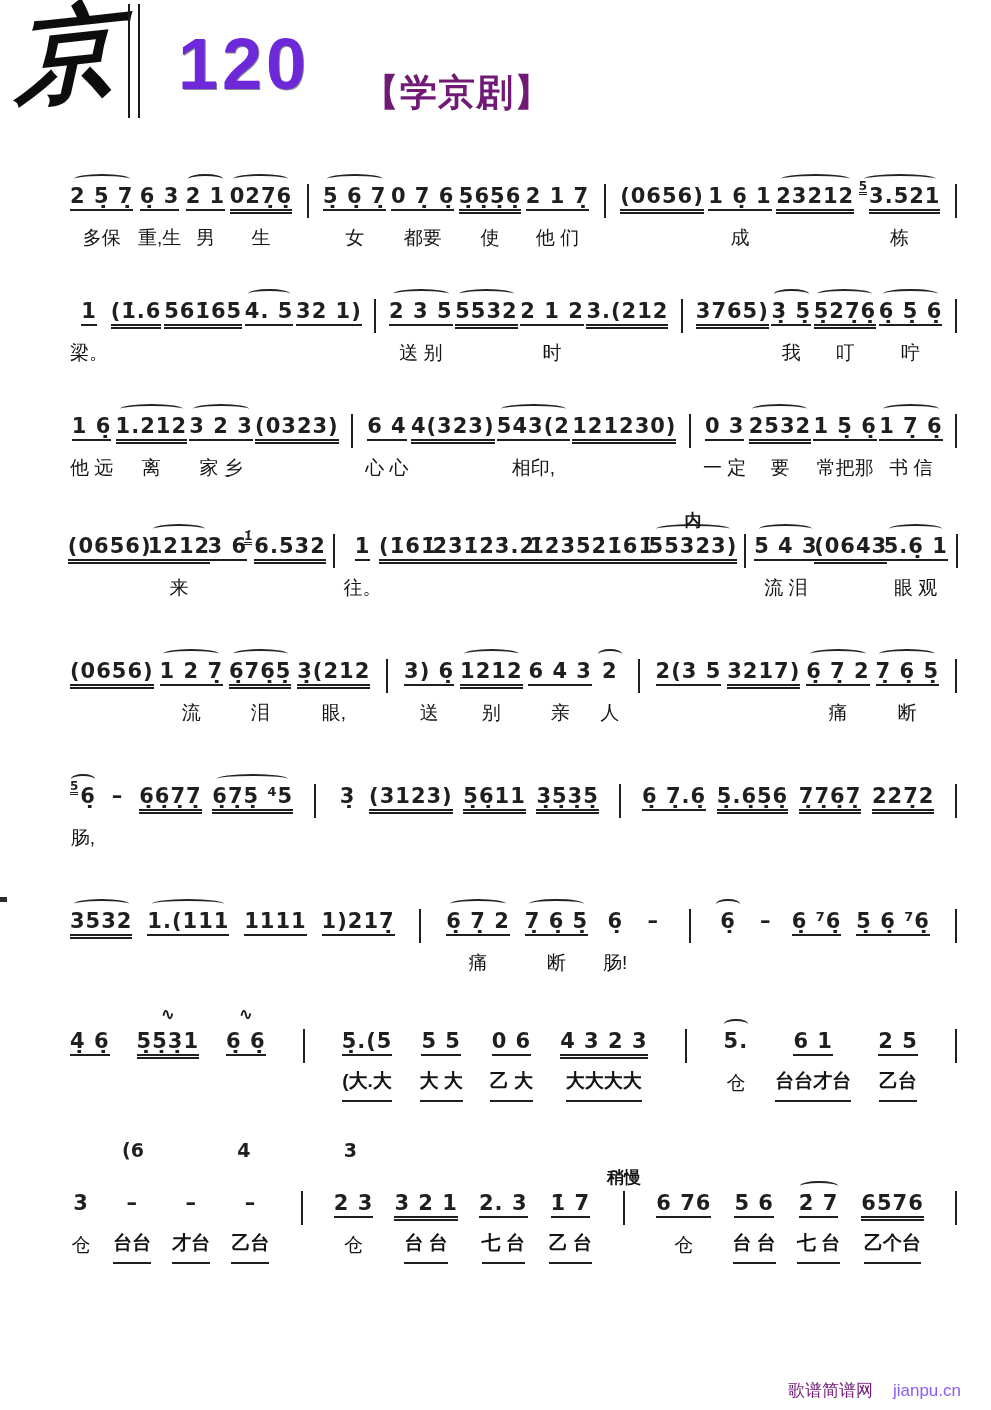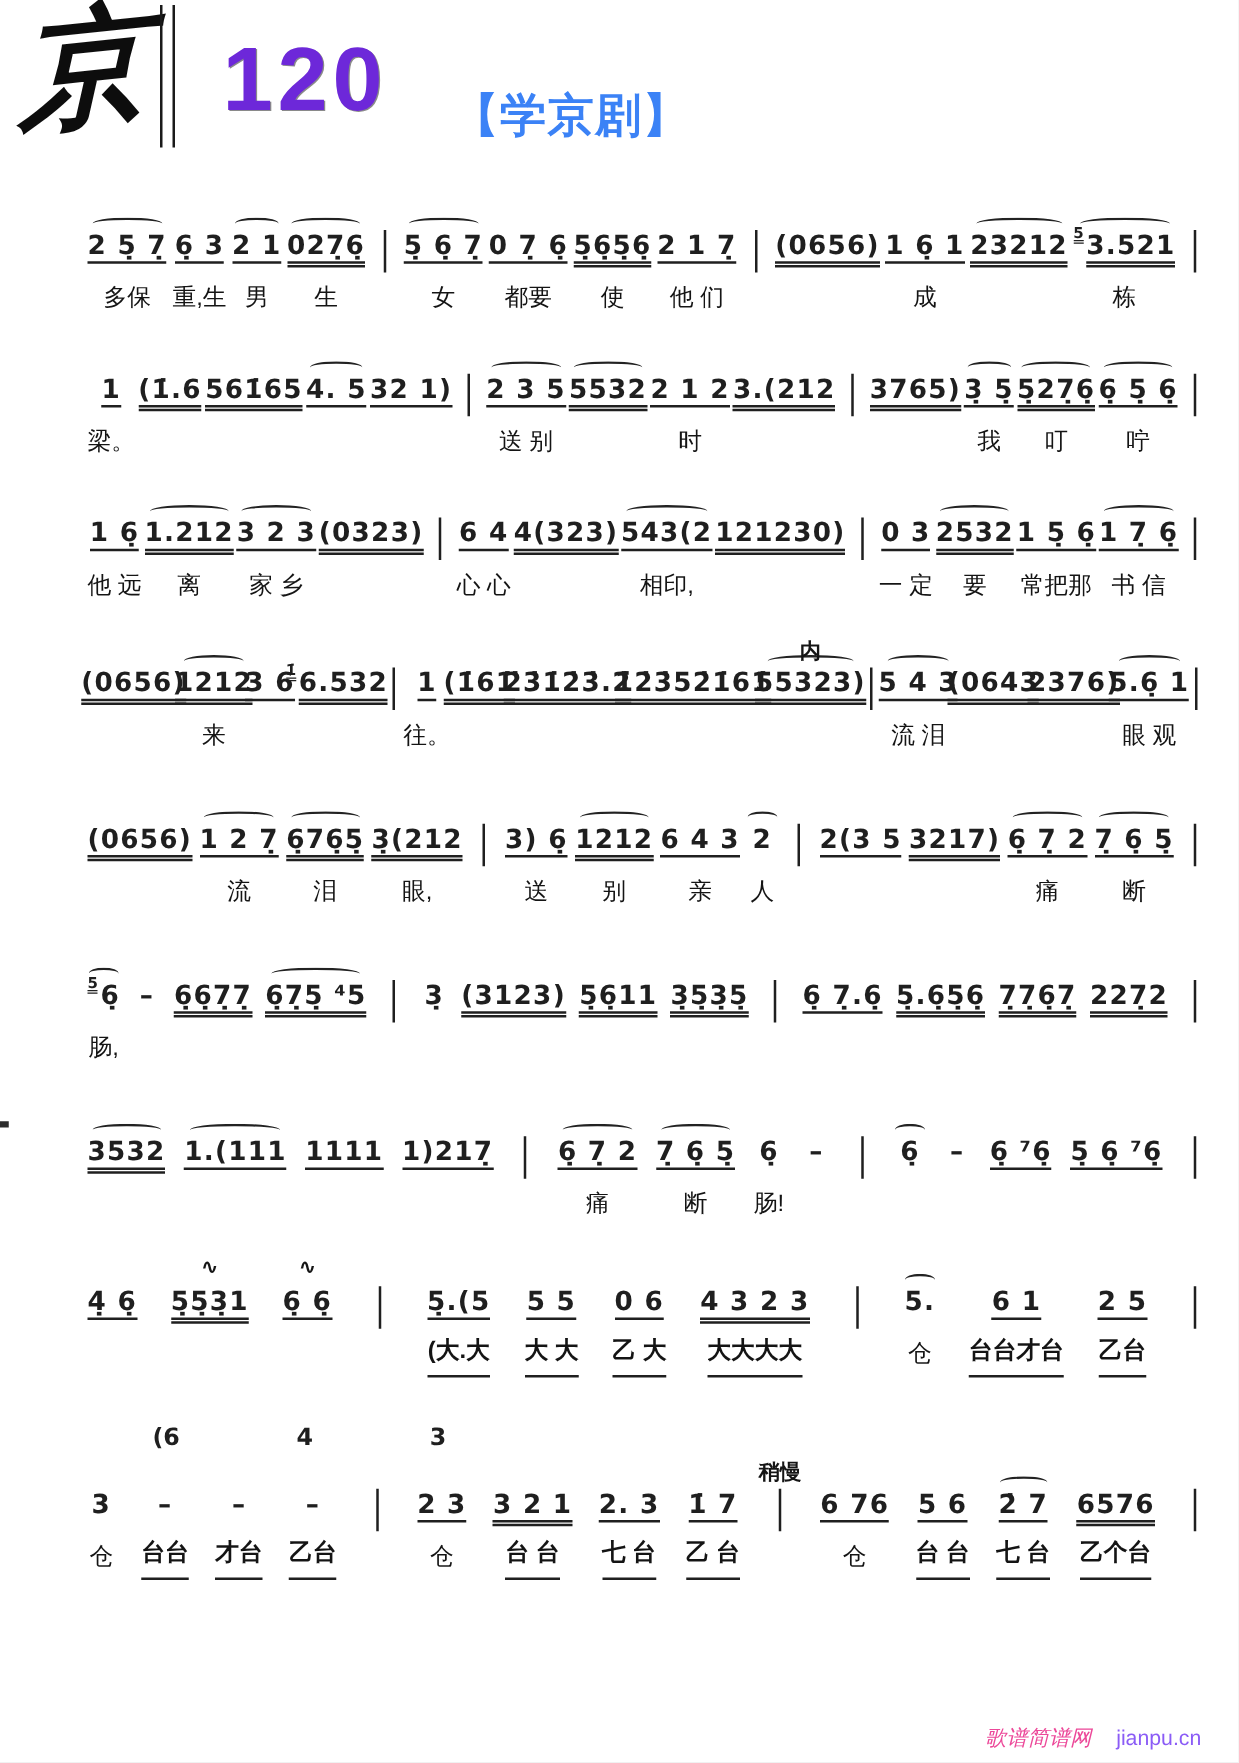--- a/index.html
+++ b/index.html
@@ -7,21 +7,21 @@
         font-family:"DejaVu Sans", sans-serif;color:#1f1f1f;}
   
   .seal{position:absolute;left:14px;top:2px;font-family:"DejaVu Serif", serif;
         font-size:104px;font-weight:bold;font-style:italic;transform:rotate(-6deg) skewX(-5deg);
         line-height:1;color:#0d0d0d;}
   .dbl-rule{position:absolute;left:128px;top:4px;height:114px;width:8px;
         border-left:2px solid #1a1a1a;border-right:2px solid #1a1a1a;}
   .big-number{position:absolute;left:178px;top:28px;font-family:Liberation Sans, sans-serif;
         font-size:72px;font-weight:bold;color:#6d28d9;letter-spacing:4px;line-height:1;
         text-shadow:1px 1px 0 #8a8a8a;}
-  .tag{position:absolute;left:362px;top:68px;font-size:37px;font-weight:bold;color:#3b82f6;
+  .tag{position:absolute;left:362px;top:68px;font-size:37px;font-weight:bold;color:#701a75;
         letter-spacing:1px;}
   
   .score{position:absolute;left:4px;top:0;width:100%;height:100%;}
   .system{position:absolute;left:66px;right:28px;height:96px;}
   .sys1{top:168px}.sys2{top:283px}.sys3{top:398px}.sys4{top:518px}.sys5{top:643px}
   .sys6{top:768px}.sys7{top:893px}.sys8{top:1013px}.sys9{top:1175px}
   .notes-row{display:flex;justify-content:space-between;align-items:flex-start;width:100%;}
   .token{display:flex;flex-direction:column;align-items:center;min-width:10px;}
   .top{height:16px;width:100%;min-width:22px;position:relative;display:flex;
        align-items:flex-end;justify-content:center;}
@@ -40,21 +40,21 @@
   .barline{width:2px;height:34px;background:#1f1f1f;}
   .lyr{height:30px;margin-top:11px;font-size:19px;white-space:nowrap;
        font-family:"Liberation Sans", sans-serif;color:#141414;}
   .lu{border-bottom:2px solid #1f1f1f;line-height:1.15;font-weight:bold;}
   .above-row{position:absolute;top:-36px;left:52px;width:235px;display:flex;
        justify-content:space-between;font-size:19px;font-weight:bold;}
   
   .artifact{position:absolute;left:0;top:897px;width:7px;height:5px;background:#2c2c2c;}
   .watermark{position:absolute;right:30px;bottom:8px;font-size:17px;white-space:nowrap;
        font-family:"Liberation Sans", sans-serif;}
-  .wm-site{color:#ec4899;font-style:italic;}
+  .wm-site{color:#701a75;}
   .wm-domain{color:#8b5cf6;margin-left:20px;}
 </style>
 </head>
 <body>
 
 <div class="page">
   <div class="seal">京</div>
   <div class="dbl-rule"></div>
   <div class="big-number">120</div>
   <div class="tag">【学京剧】</div>
@@ -502,27 +502,20 @@
             <div class="lyr">流 泪</div>
           </div>
           <div class="token">
             <div class="top"></div>
             <div class="note">
               <span class="nt u2">(0643</span>
             </div>
             <div class="lyr"></div>
           </div>
           <div class="token">
-            <div class="top"></div>
-            <div class="note">
-              <span class="nt u2">2376)</span>
-            </div>
-            <div class="lyr"></div>
-          </div>
-          <div class="token">
             <div class="top">
               <div class="slur"></div>
             </div>
             <div class="note">
               <span class="nt u1">5.6̣ 1</span>
             </div>
             <div class="lyr">眼 观</div>
           </div>
           <div class="token">
             <div class="top"></div>

